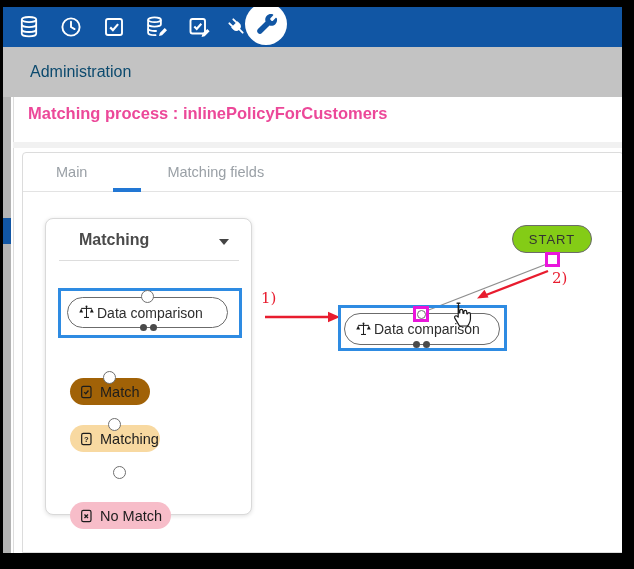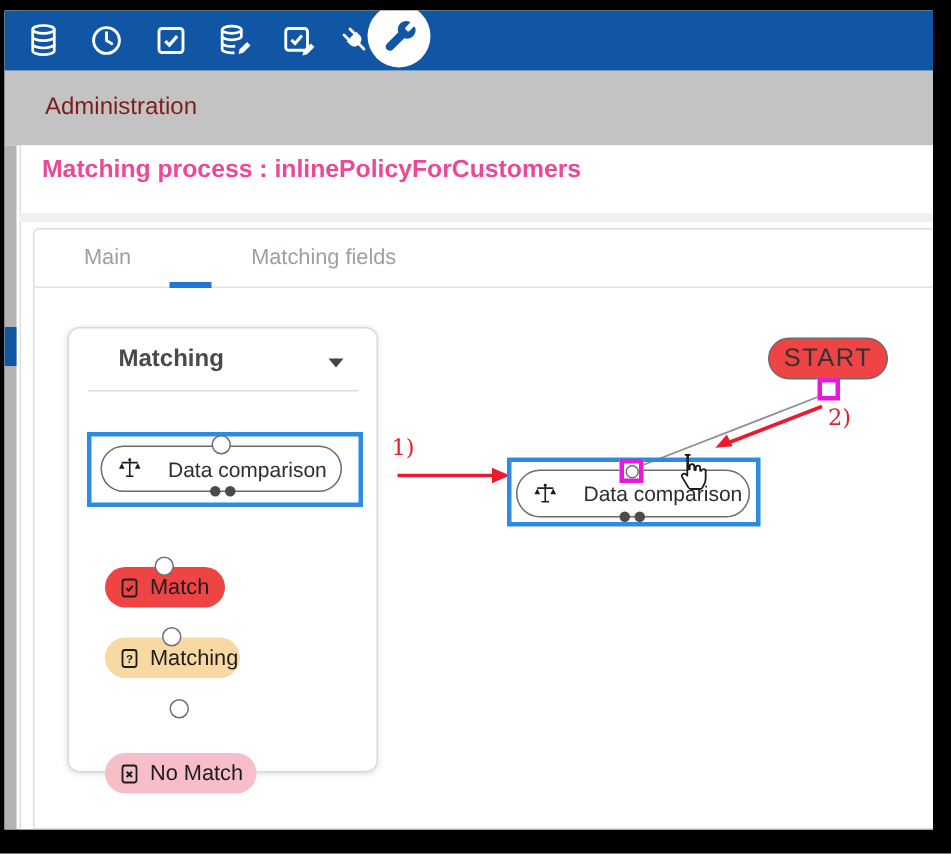--- a/index.html
+++ b/index.html
@@ -10,21 +10,21 @@
   .screen{position:absolute;left:3px;top:7px;width:619px;height:546px;background:#fff;overflow:hidden;}
 
   
   .topbar{position:absolute;left:0;top:0;width:100%;height:40px;background:#1156a4;overflow:visible;z-index:6;}
   .tb-icon{position:absolute;top:8px;width:24px;height:24px;}
   .tb-circle{position:absolute;left:242px;top:-4px;width:42px;height:42px;background:#fff;border-radius:50%;
     display:flex;align-items:center;justify-content:center;}
 
   
   .graybar{position:absolute;left:0;top:40px;width:100%;height:50px;background:#c3c3c3;}
-  .crumb{position:absolute;top:0;height:50px;line-height:50px;font-size:16px;color:#7f1d1d;}
+  .crumb{position:absolute;top:0;height:50px;line-height:50px;font-size:16px;color:#0c4a6e;}
 
   
   .leftstrip{position:absolute;left:0;top:90px;width:8px;height:456px;background:#b3b3b3;}
   .leftstrip .seg{position:absolute;left:0;top:121px;width:8px;height:26px;background:#1156a4;}
 
   .main-panel{position:absolute;left:10px;top:90px;right:0;bottom:0;background:#fff;border-left:1px solid #ddd;}
 
   .page-title{position:absolute;left:25px;top:97px;font-size:16.5px;font-weight:600;color:#ec4899;z-index:2;}
   .title-divider{position:absolute;left:10px;right:0;top:135px;height:6px;background:#f1f1f1;z-index:2;}
 
@@ -41,35 +41,35 @@
   .toolbox{position:absolute;left:42px;top:211px;width:205px;height:295px;background:#fff;
     border:1px solid #d9d9d9;border-radius:8px;box-shadow:0 1px 4px rgba(0,0,0,.13);z-index:2;}
   .tbx-title{position:absolute;left:33px;top:12px;font-size:16px;font-weight:bold;color:#4a4a4a;}
   .tbx-caret{position:absolute;right:22px;top:20px;width:0;height:0;
     border-left:5px solid transparent;border-right:5px solid transparent;border-top:6px solid #444;cursor:pointer;}
   .tbx-divider{position:absolute;left:13px;right:12px;top:41px;border-top:1px solid #ddd;}
   .tbx-section{position:absolute;left:24px;font-size:13px;color:#8f959b;}
 
   .pill{display:flex;align-items:center;background:#fff;border:1.6px solid #6b6b6b;border-radius:17px;
     box-sizing:border-box;cursor:pointer;}
-  .pill .lbl{font-size:14px;color:#2e2e2e;margin-left:17px;white-space:nowrap;}
+  .pill .lbl{font-size:14px;color:#2e2e2e;margin-left:2px;white-space:nowrap;}
   .port{position:absolute;width:13px;height:13px;border-radius:50%;background:#fff;border:1.5px solid #6f6f6f;
     box-sizing:border-box;z-index:4;}
   .dot{position:absolute;width:7px;height:7px;border-radius:50%;background:#4a4a4a;z-index:4;}
 
   .sel-box{position:absolute;border:3px solid #2e8be2;box-sizing:border-box;z-index:3;}
 
   .status-pill{position:absolute;display:flex;align-items:center;border-radius:14px;height:27px;
     box-sizing:border-box;padding-left:8px;cursor:pointer;z-index:3;}
   .status-pill .lbl{font-size:14.5px;color:#1d1d1d;margin-left:6px;white-space:nowrap;}
 
   
   .start-node{position:absolute;left:509px;top:218px;width:80px;height:28px;border:1.6px solid #6b6b6b;
-    border-radius:15px;background:#ef4444;display:flex;align-items:center;justify-content:center;
-    font-size:17px;letter-spacing:1px;color:#333;z-index:3;cursor:pointer;box-sizing:border-box;}
+    border-radius:15px;background:#84cc16;display:flex;align-items:center;justify-content:center;
+    font-size:13px;letter-spacing:1px;color:#333;z-index:3;cursor:pointer;box-sizing:border-box;}
   .msquare{position:absolute;border:3px solid #e916db;background:#fff;box-sizing:border-box;z-index:5;}
 
   .overlay-svg{position:absolute;left:0;top:0;width:619px;height:546px;z-index:2;pointer-events:none;}
   .ann{position:absolute;color:#e81c2e;font-family:"DejaVu Serif", serif;font-size:15px;z-index:5;}
   .cursor{position:absolute;left:444px;top:294px;z-index:9;}
 </style>
 </head>
 <body>
 
 <div class="screen">
@@ -183,21 +183,21 @@
         <path fill="#1d1d1d" d="M19.5 6.5L16.8 12h5.4l-2.7-5.5z"></path>
     </svg>
     <span class="lbl">Data comparison</span>
   </div>
   <div class="port" style="left:138px;top:283px"></div>
   <div class="dot" style="left:137px;top:317px"></div>
   <div class="dot" style="left:147px;top:317px"></div>
 
   <div class="tbx-section" style="left:65px;top:347px">Relationship status</div>
 
-  <div class="status-pill" style="left: 67px; top: 371px; width: 80px; background-color: #ef4444;">
+  <div class="status-pill" style="left: 67px; top: 371px; width: 80px; background-color: #a16207;">
     <svg viewBox="0 0 24 24" width="16" height="16">
       <g fill="none" stroke="#1d1d1d" stroke-width="1.8">
           <rect x="5.5" y="3.5" width="14" height="17" rx="2.5"></rect>
           <path d="M9.3 12.2l2.4 2.4 4-4.8" stroke-width="2"></path>
         </g>
     </svg>
     <span class="lbl">Match</span>
   </div>
   <div class="port" style="left:100px;top:364px"></div>
 

